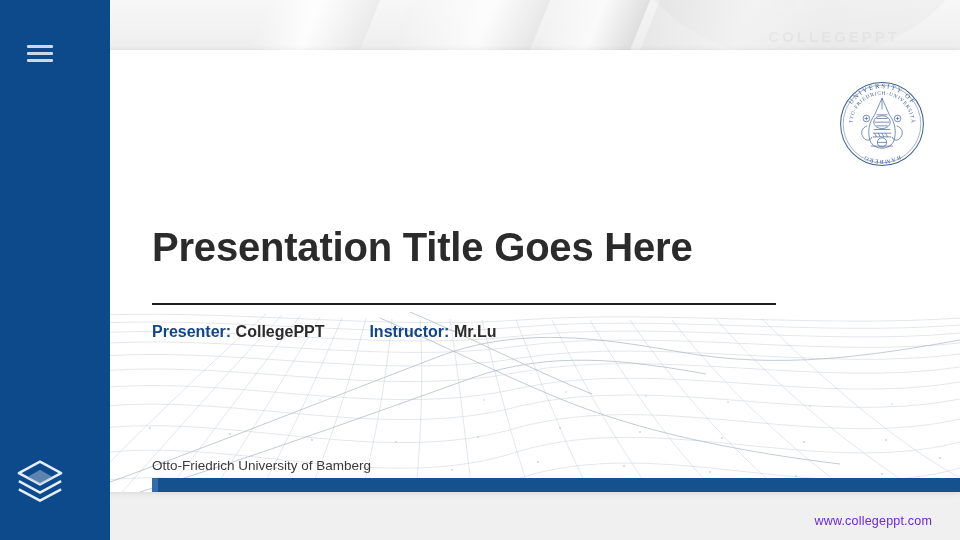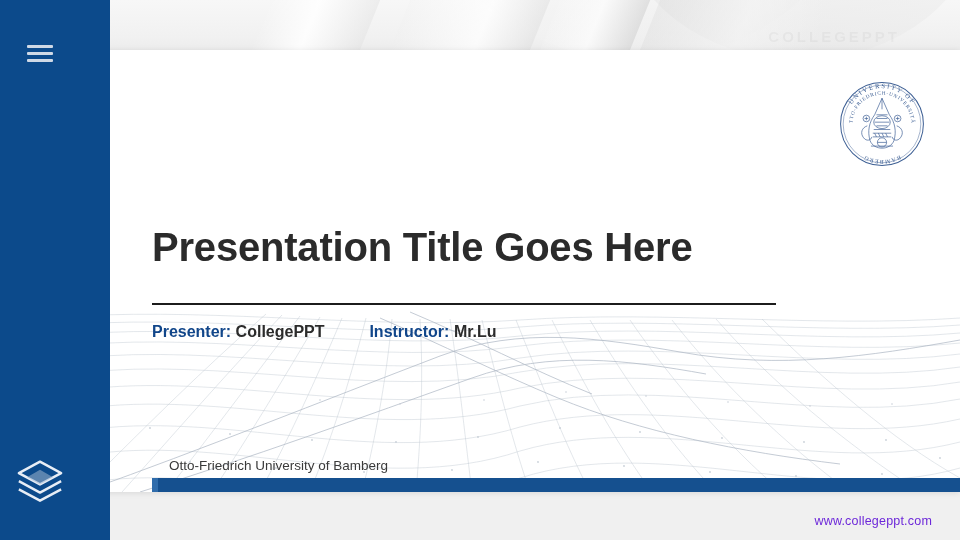--- a/index.html
+++ b/index.html
@@ -181,21 +181,21 @@
     font-weight: bold;
     white-space: nowrap;
     color: #2b2b2b;
   }
   .credits .lbl { color: #11468a; }
   .credits .val { color: #2b2b2b; }
   .credits .gap { display: inline-block; width: 36px; }
 
   .org {
     position: absolute;
-    left: 89px;
+    left: 72px;
     top: 408px;
     font-size: 13.5px;
     color: #3a3a3a;
     white-space: nowrap;
     text-align: right;
   }
 
   .slide-bar {
     position: absolute;
     left: 72px;

